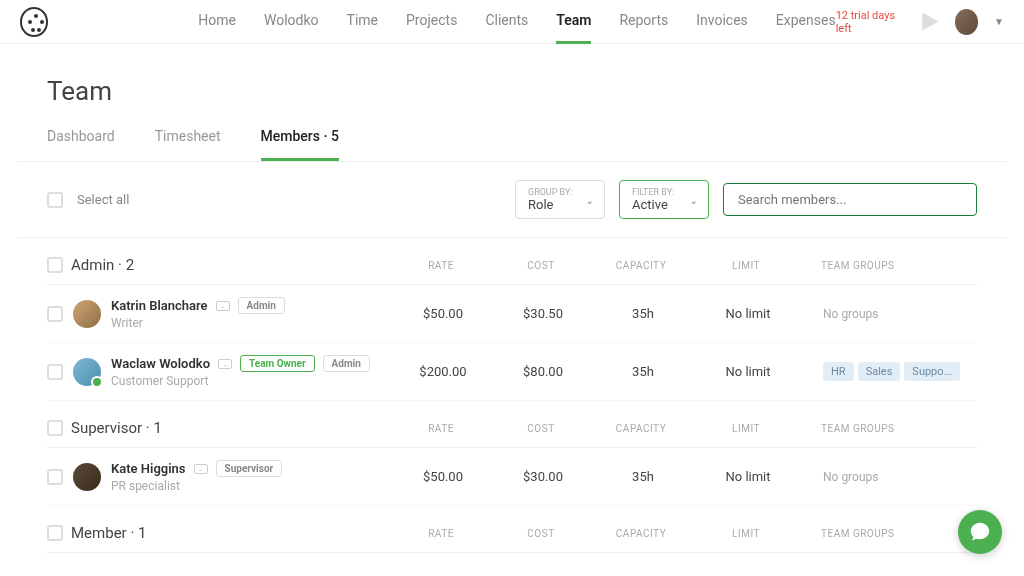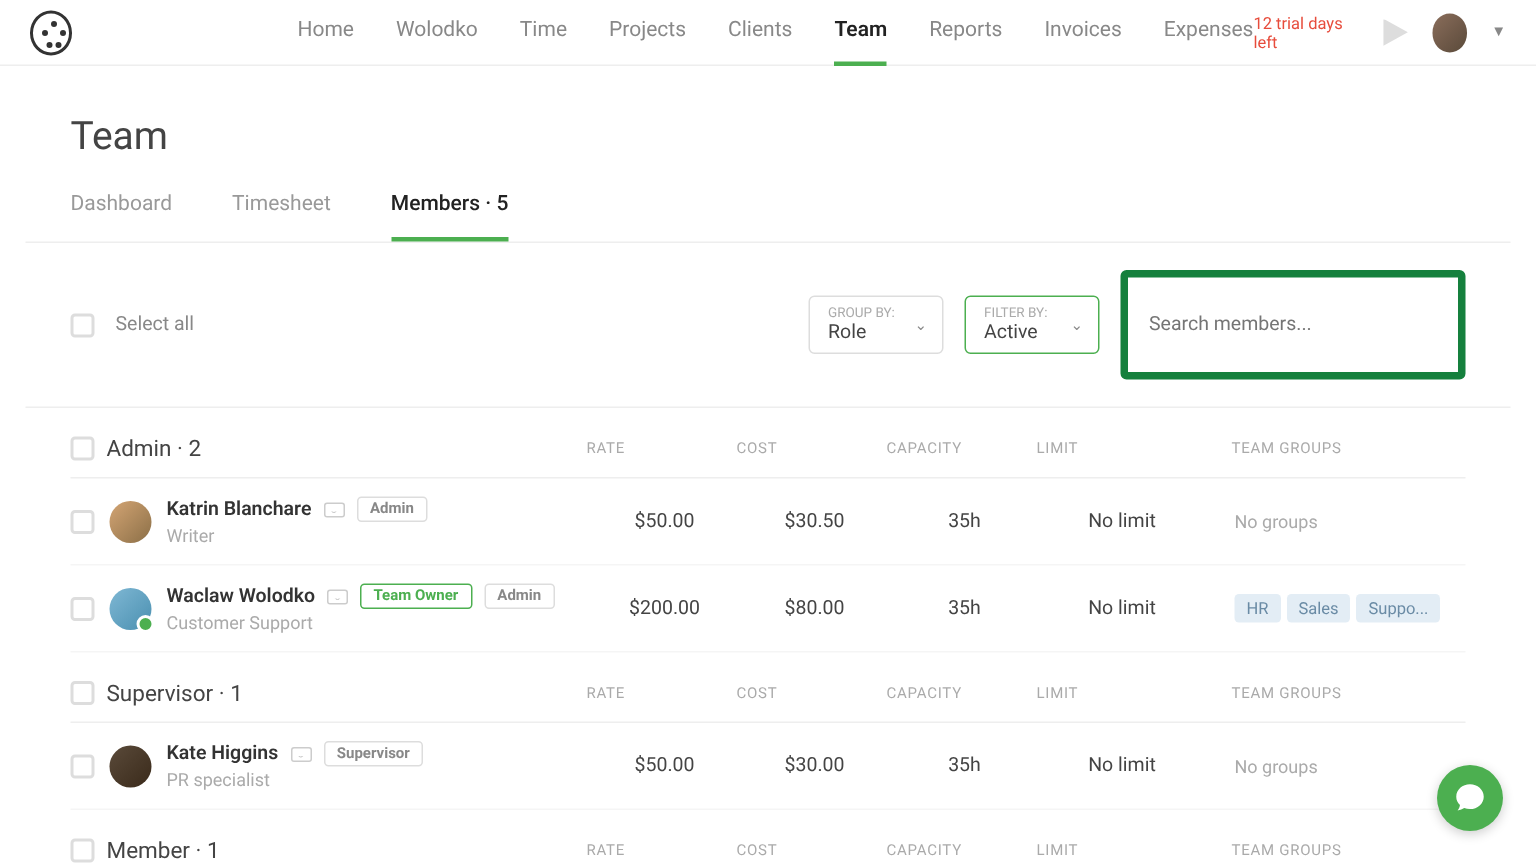--- a/index.html
+++ b/index.html
@@ -23,25 +23,25 @@
 .sub-item.active{color:#222;font-weight:500;border-bottom:3px solid #4caf50}
 .invite-btn{background:#4caf50;color:#fff;border:none;padding:14px 26px;font-size:15px;cursor:pointer;margin-bottom:12px}
 .toolbar{display:flex;align-items:center;padding:18px 0;border-bottom:1px solid #eee;gap:14px;margin:0 -30px;padding-left:30px;padding-right:30px}
 .checkbox{width:16px;height:16px;border:2px solid #ddd;border-radius:3px;cursor:pointer;flex-shrink:0}
 .select-all{color:#888;font-size:13px;flex:1}
 .dropdown{border:1px solid #ddd;border-radius:4px;padding:6px 12px;min-width:90px;position:relative;cursor:pointer}
 .dropdown.active{border-color:#4caf50}
 .dropdown-label{font-size:9px;color:#aaa;text-transform:uppercase}
 .dropdown-value{font-size:13px;color:#444}
 .dropdown-arrow{position:absolute;right:10px;top:50%;transform:translateY(-50%);color:#888;font-size:10px}
-.search{border:5px solid #15803d;border-radius:4px;padding:24px 14px;width:230px;font-size:13px;color:#888}
+.search{border:1px solid #15803d;border-radius:4px;padding:8px 14px;width:254px;font-size:13px;color:#888}
 .group-header{display:flex;align-items:center;padding:18px 0 10px;border-bottom:1px solid #eee}
 .group-header .checkbox{margin-right:8px}
 .group-name{font-size:15px;color:#444;flex:0 0 320px}
-.col-header{font-size:10px;color:#aaa;text-transform:uppercase;letter-spacing:0.5px}
+.col-header{font-size:10px;color:#aaa;text-transform:uppercase;text-align:center;letter-spacing:0.5px}
 .col-rate{flex:0 0 100px}
 .col-cost{flex:0 0 100px}
 .col-cap{flex:0 0 100px}
 .col-limit{flex:0 0 110px}
 .col-groups{flex:1;text-align:left;padding-left:20px}
 .member-row{display:flex;align-items:center;padding:12px 0;border-bottom:1px solid #f5f5f5}
 .member-row .checkbox{margin-right:10px}
 .member-avatar{width:28px;height:28px;border-radius:50%;margin-right:10px;flex-shrink:0}
 .av1{background:linear-gradient(135deg,#d4a574,#8b6f47)}
 .av2{background:linear-gradient(135deg,#7fb8d4,#4a8fb0);position:relative}

